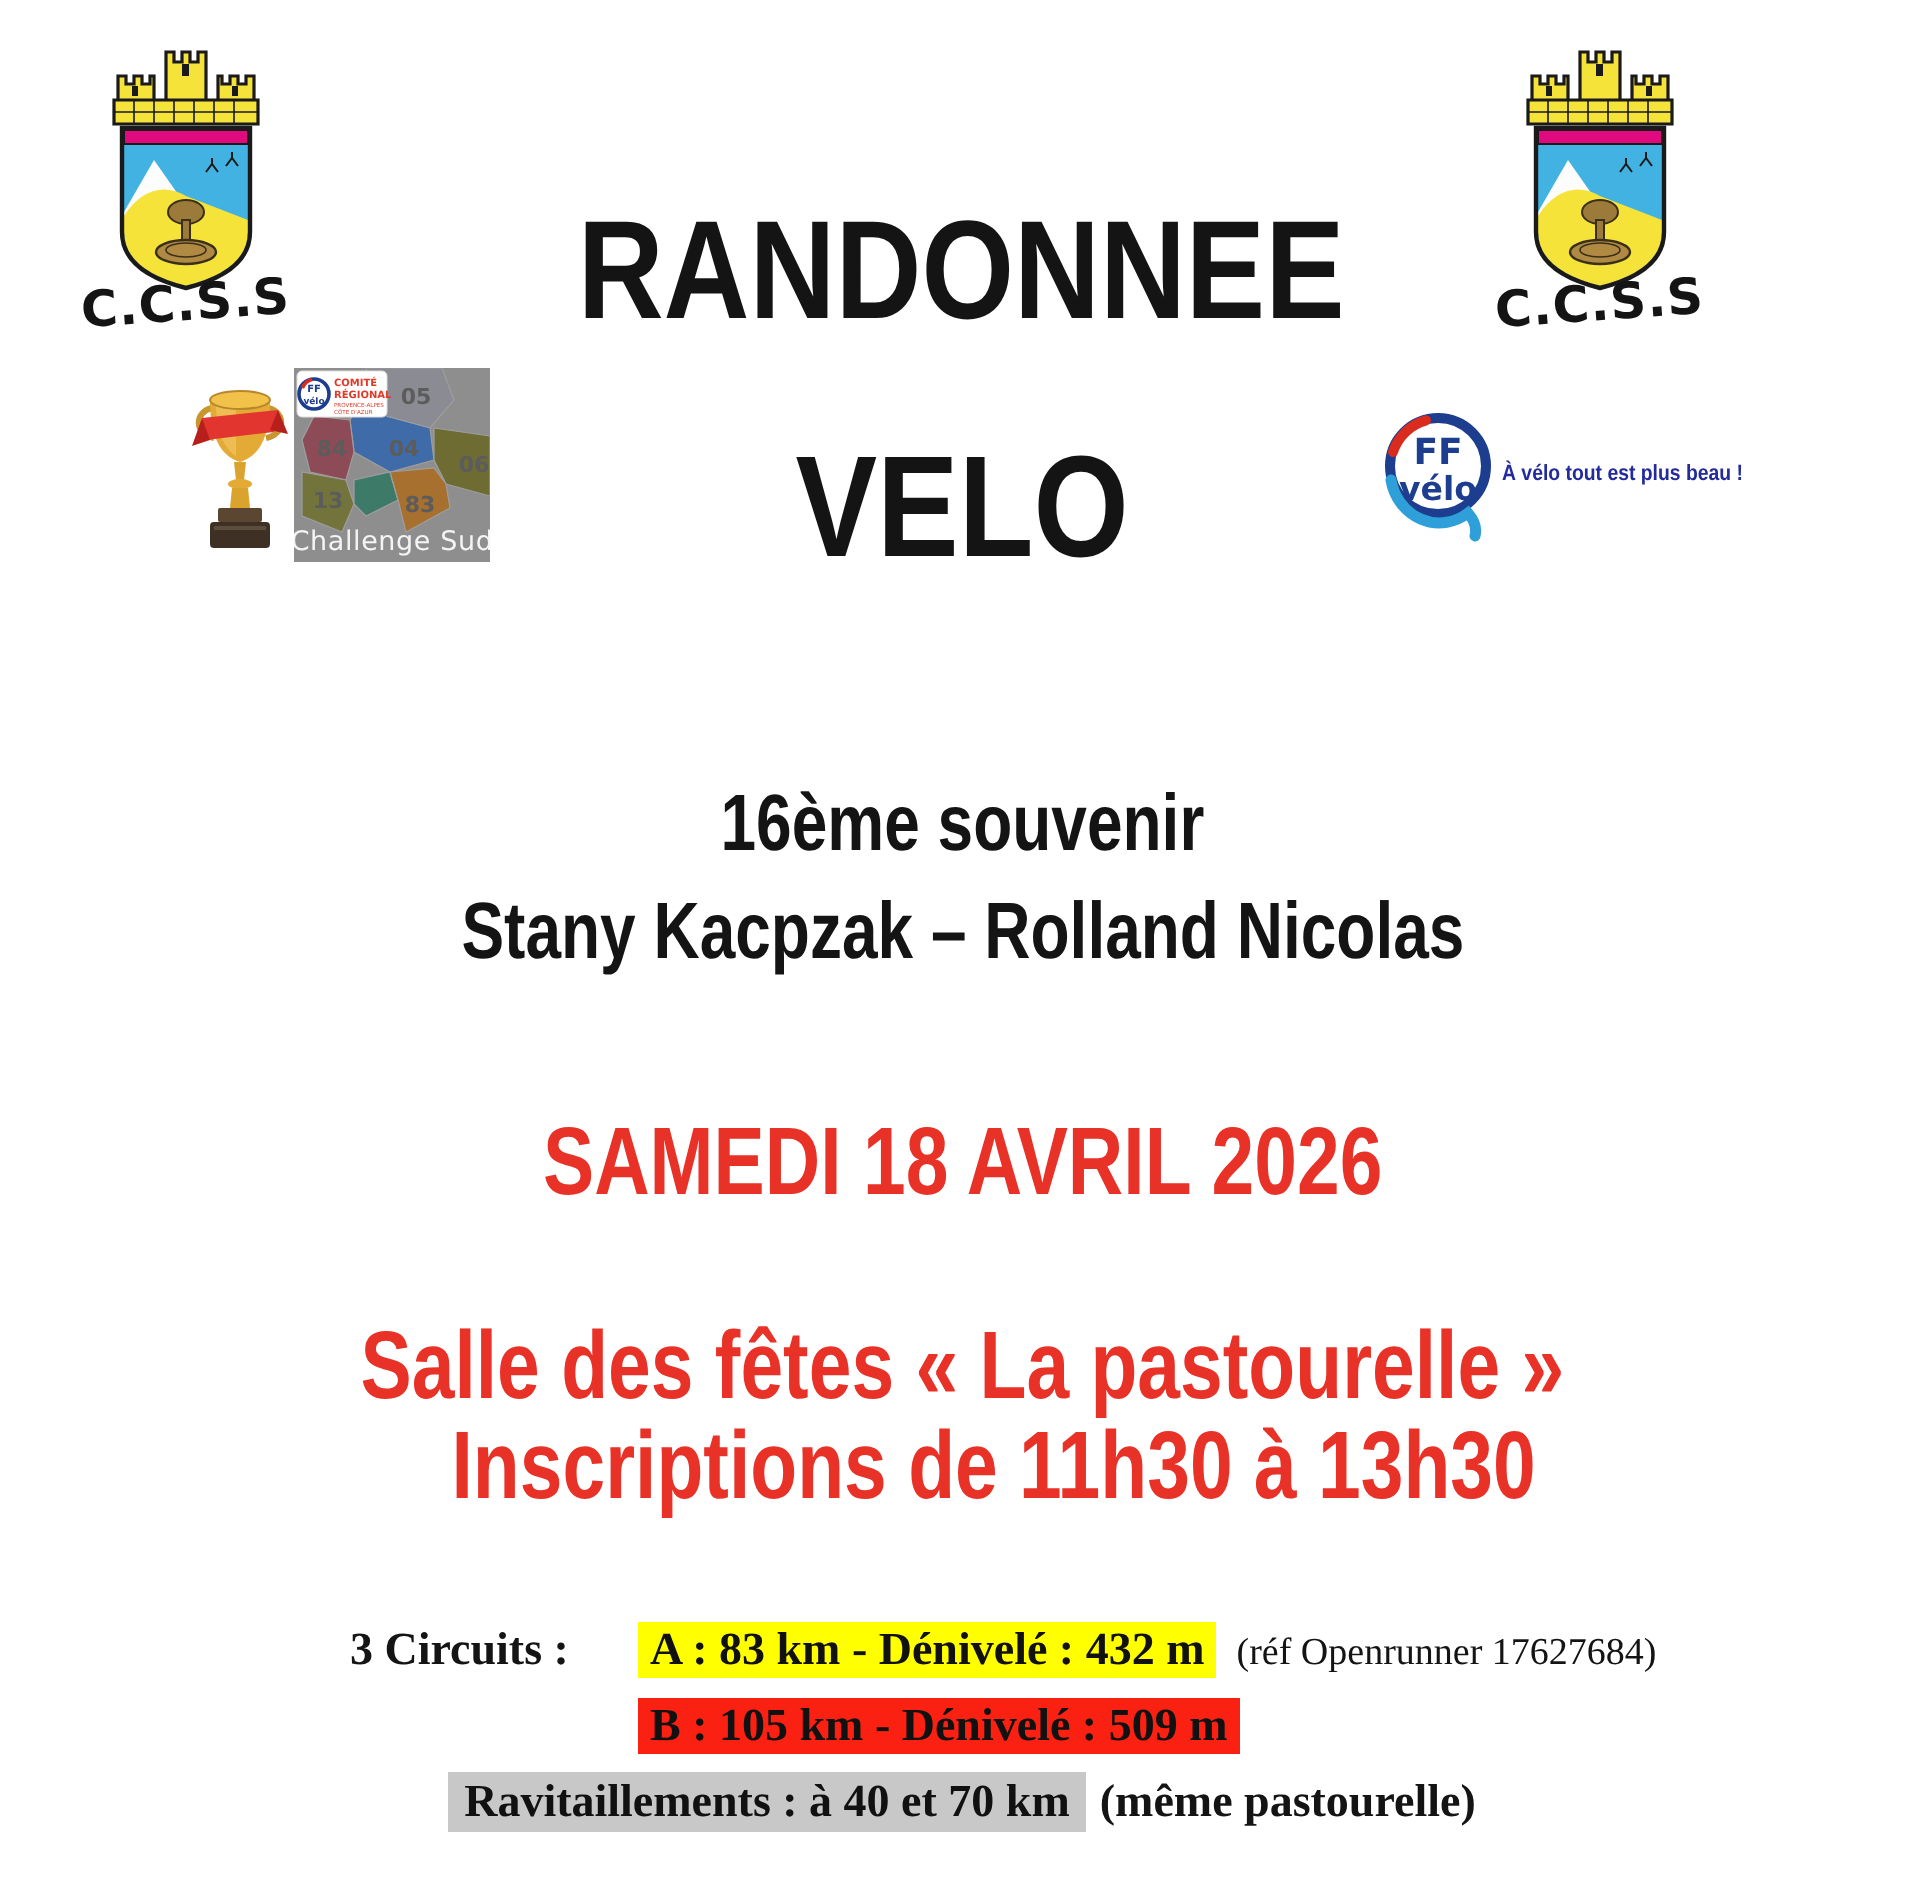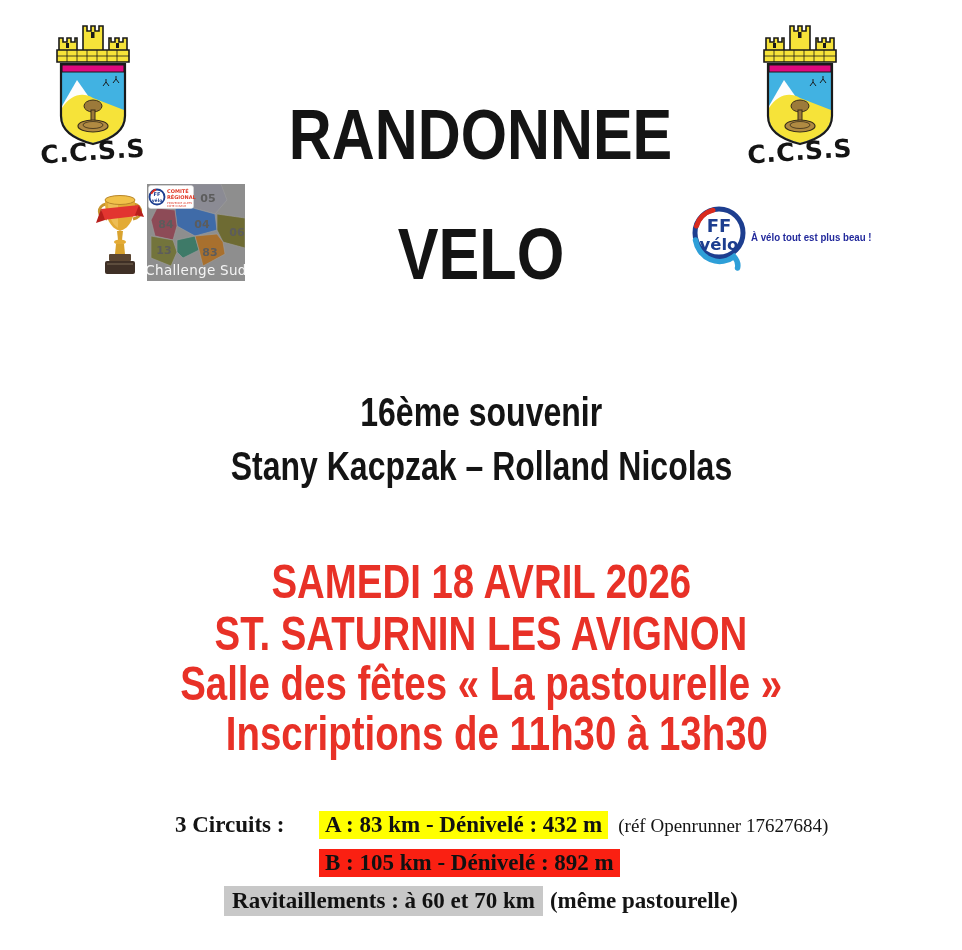--- a/index.html
+++ b/index.html
@@ -188,35 +188,32 @@
   <div class="line souvenir black-txt" style="top:392px;">
     <span class="cond">16ème souvenir</span>
   </div>
   <div class="line souvenir black-txt" style="top:446px;">
     <span class="cond">Stany Kacpzak – Rolland Nicolas</span>
   </div>
 
   <div class="line redline red-txt" style="top:558px;">
     <span class="cond">SAMEDI 18 AVRIL 2026</span>
   </div>
-  <div class="line redline red-txt" style="top:610px;">
-    <span class="cond">ST. SATURNIN LES AVIGNON</span>
-  </div>
   <div class="line redline red-txt" style="top:660px;">
     <span class="cond">Salle des fêtes « La pastourelle »</span>
   </div>
   <div class="line redline red-txt" style="top:710px;padding-left:32px;">
     <span class="cond">Inscriptions de 11h30 à 13h30</span>
   </div>
 
   <div class="row row-a serif">
     <span class="circuits-label">3 Circuits :</span>
     <span class="hl hl-yellow">A : 83 km - Dénivelé : 432 m</span>
     <span class="ref">(réf Openrunner 17627684)</span>
   </div>
   <div class="row row-b serif">
-    <span class="hl hl-red">B : 105 km - Dénivelé : 892 m</span>
+    <span class="hl hl-red">B : 105 km - Dénivelé : 509 m</span>
   </div>
   <div class="row row-rav serif">
-    <span class="hl hl-gray">Ravitaillements : à 60 et 70 km</span><span class="rav-suffix">(même pastourelle)</span>
+    <span class="hl hl-gray">Ravitaillements : à 40 et 70 km</span><span class="rav-suffix">(même pastourelle)</span>
   </div>
 
 </div>
 
 </body></html>

